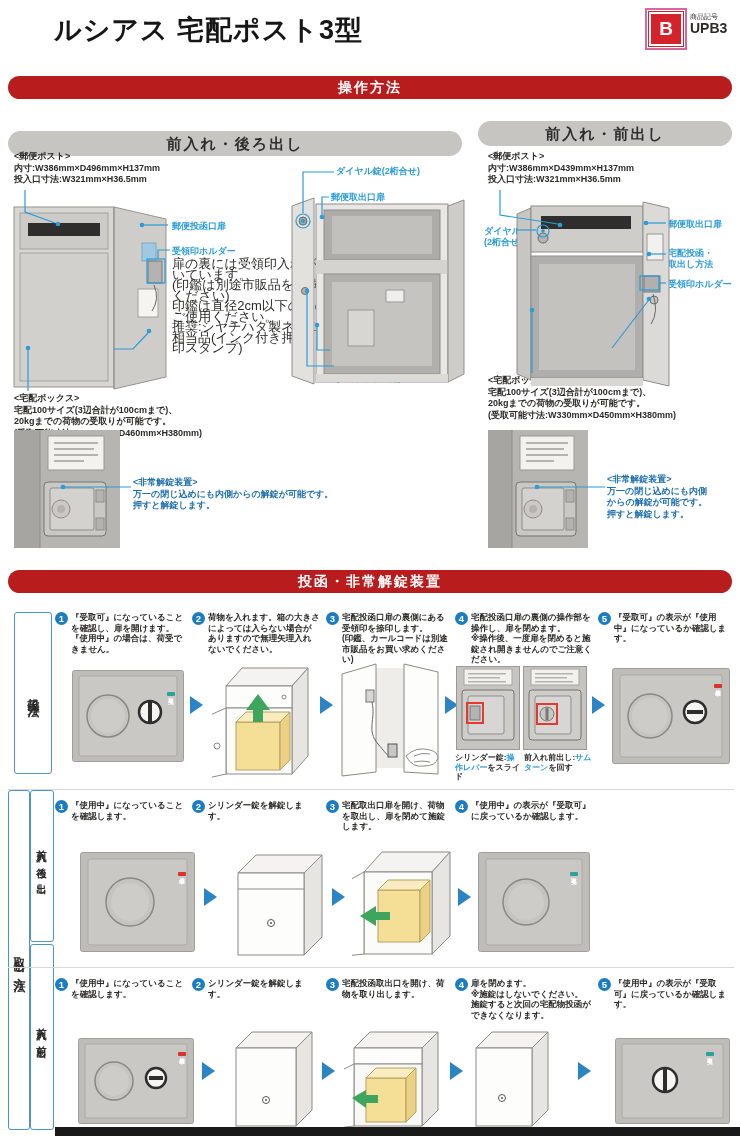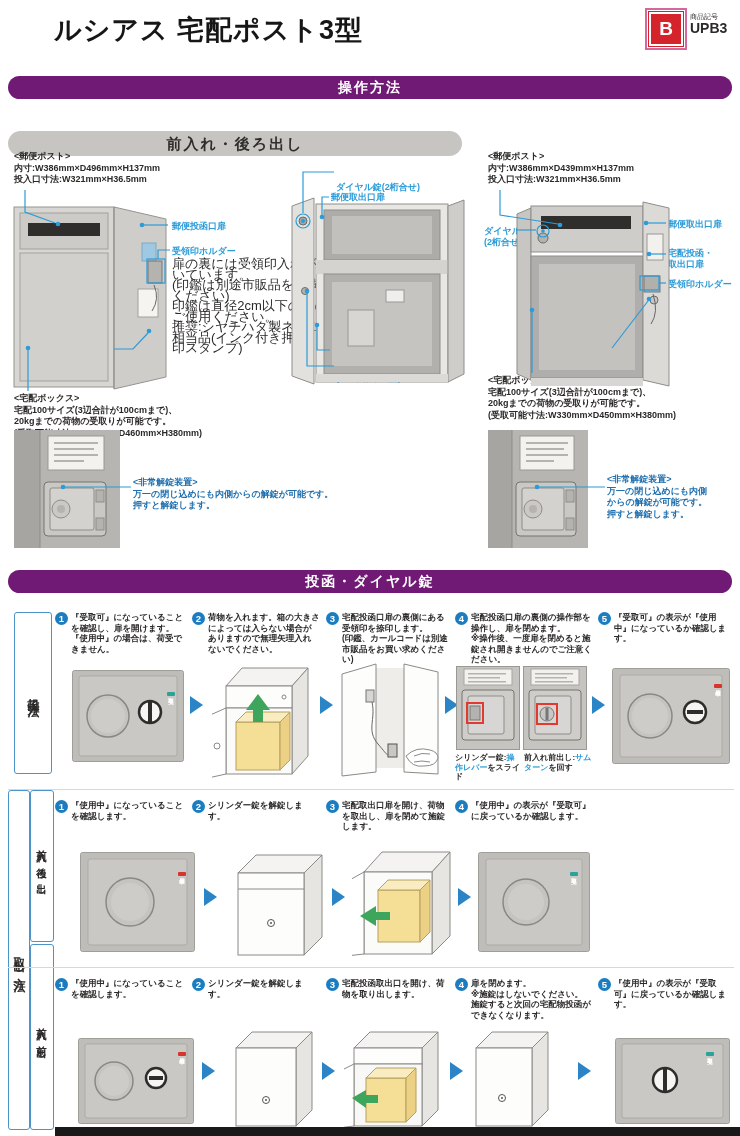--- a/index.html
+++ b/index.html
@@ -1,20 +1,20 @@
 <!DOCTYPE html>
 <html><head>
 <meta charset="utf-8">
 <style>
   html,body{margin:0;padding:0;background:#fff;}
   #page{position:relative;width:740px;height:1136px;background:#ffffff;overflow:hidden;
         font-family:"Liberation Sans","DejaVu Sans",sans-serif;color:#222;}
   .abs{position:absolute;}
   .title{font-size:27px;font-weight:bold;color:#161616;letter-spacing:1px;margin-left:44px;}
-  .orange-bar{background:#701a75;border-radius:12px;color:#fff;font-weight:bold;
+  .orange-bar{background:#b91c1c;border-radius:12px;color:#fff;font-weight:bold;
               font-size:14px;text-align:center;line-height:23px;letter-spacing:2px;}
   .pill{background:#c7c5c2;border-radius:13px;color:#2e2d2b;font-weight:bold;
         font-size:15px;text-align:center;line-height:25px;letter-spacing:2px;}
   .spec{font-size:9px;line-height:11.5px;font-weight:600;color:#2b2a28;white-space:pre-line;}
   .ann{font-size:9px;line-height:11px;font-weight:600;color:#2b9cd8;white-space:pre-line;}
   .note{font-size:13px;line-height:10.5px;color:#2b2a28;white-space:pre-line;}
   .vbox{border:1.5px solid #4e93c8;border-radius:3px;background:#fff;display:flex;
         align-items:center;justify-content:center;writing-mode:vertical-rl;
         text-orientation:upright;font-weight:bold;color:#2b2a28;letter-spacing:2px;}
   .step{display:flex;align-items:flex-start;}
@@ -50,57 +50,58 @@
     <div class="logo-inner">B</div>
   </div>
   <div class="abs" style="left:690px;top:13px;">
     <div class="code-label">商品記号</div>
     <div class="code">UPB3</div>
   </div>
 
   <div class="abs orange-bar" style="left:8px;top:76px;width:724px;height:23px;">操作方法</div>
 
   <div class="abs pill" style="left:8px;top:131px;width:454px;height:25px;">前入れ・後ろ出し</div>
+  <div class="abs pill" style="left:478px;top:121px;width:254px;height:25px;">前入れ・前出し</div>
 
   <div class="abs spec" style="left:14px;top:151px;">&lt;郵便ポスト&gt;
 内寸:W386mm×D496mm×H137mm
 投入口寸法:W321mm×H36.5mm</div>
   <div class="abs ann" style="left:172px;top:221px;">郵便投函口扉</div>
   <div class="abs ann" style="left:172px;top:246px;">受領印ホルダー</div>
   <div class="abs note" style="left:172px;top:259px;">扉の裏には受領印入れが付
 いています。
 (印鑑は別途市販品をご購入
  ください)
 印鑑は直径2cm以下のものを
 ご使用ください。
 推奨:シヤチハタ製ネーム9
  相当品(インク付き押
  印スタンプ)</div>
   <div class="abs ann" style="left:58px;top:344px;">宅配投函口扉</div>
-  <div class="abs ann" style="left:336px;top:166px;margin-top:16px;">ダイヤル錠(2桁合せ)</div>
+  <div class="abs ann" style="left:336px;top:166px;">ダイヤル錠(2桁合せ)</div>
   <div class="abs ann" style="left:331px;top:192px;">郵便取出口扉</div>
   <div class="abs ann" style="left:333px;top:346px;">宅配取出口扉</div>
   <div class="abs ann" style="left:336px;top:362px;">シリンダー錠
 (鍵2本標準装備)</div>
   <div class="abs spec" style="left:14px;top:393px;">&lt;宅配ボックス&gt;
 宅配100サイズ(3辺合計が100cmまで)、
 20kgまでの荷物の受取りが可能です。
 (受取可能寸法:W330mm×D460mm×H380mm)</div>
   <div class="abs spec" style="left:133px;top:477px;color:#1f6fae;">&lt;非常解錠装置&gt;
 万一の閉じ込めにも内側からの解錠が可能です。
 押すと解錠します。</div>
 
   <div class="abs spec" style="left:488px;top:151px;">&lt;郵便ポスト&gt;
 内寸:W386mm×D439mm×H137mm
 投入口寸法:W321mm×H36.5mm</div>
   <div class="abs ann" style="left:484px;top:226px;">ダイヤル錠
 (2桁合せ)</div>
   <div class="abs ann" style="left:668px;top:219px;">郵便取出口扉</div>
   <div class="abs ann" style="left:668px;top:248px;">宅配投函・
-取出口扉</div>
+取出し方法</div>
   <div class="abs ann" style="left:668px;top:279px;">受領印ホルダー</div>
   <div class="abs ann" style="left:561px;top:344px;">シリンダー錠
 (鍵2本標準装備)</div>
   <div class="abs spec" style="left:488px;top:375px;">&lt;宅配ボックス&gt;
 宅配100サイズ(3辺合計が100cmまで)、
 20kgまでの荷物の受取りが可能です。
 (受取可能寸法:W330mm×D450mm×H380mm)</div>
   <div class="abs spec" style="left:607px;top:474px;color:#1f6fae;">&lt;非常解錠装置&gt;
 万一の閉じ込めにも内側
 からの解錠が可能です。
@@ -222,21 +223,21 @@
       <circle cx="560" cy="225" r="2.3"></circle>
         <circle cx="543" cy="231" r="1.8"></circle>
         <circle cx="646" cy="223" r="2.3"></circle>
       <circle cx="649" cy="254" r="2.3"></circle>
         <circle cx="649" cy="299" r="2.3"></circle>
         <circle cx="537" cy="487" r="2.3"></circle>
       <circle cx="532" cy="310" r="2.3"></circle>
     </g>
   </svg>
 
-  <div class="abs orange-bar" style="left:8px;top:570px;width:724px;height:23px;">投函・ダイヤル錠</div>
+  <div class="abs orange-bar" style="left:8px;top:570px;width:724px;height:23px;">投函・非常解錠装置</div>
 
   <div class="abs vbox" style="left:14px;top:612px;width:36px;height:160px;font-size:12px;">投函方法</div>
   <div class="abs vbox" style="left:8px;top:790px;width:20px;height:338px;font-size:12px;">取出し方法</div>
   <div class="abs vbox" style="left:30px;top:790px;width:22px;height:150px;font-size:10.5px;">前入れ後ろ出し</div>
   <div class="abs vbox" style="left:30px;top:944px;width:22px;height:184px;font-size:10.5px;">前入れ前出し</div>
 
   <div class="abs divider" style="left:8px;top:789px;width:726px;"></div>
   <div class="abs divider" style="left:8px;top:967px;width:726px;"></div>
 
   <div class="abs step" style="left:55px;top:612px;width:132px;">

